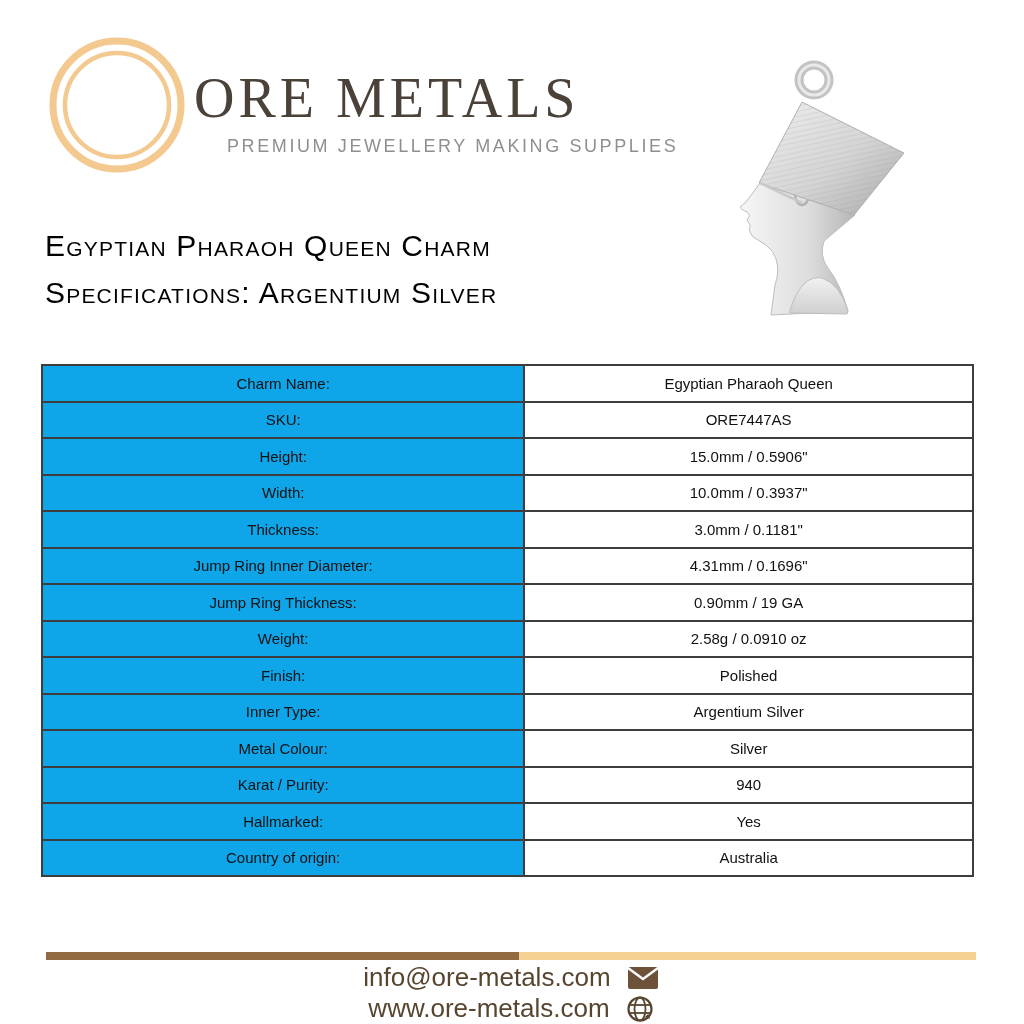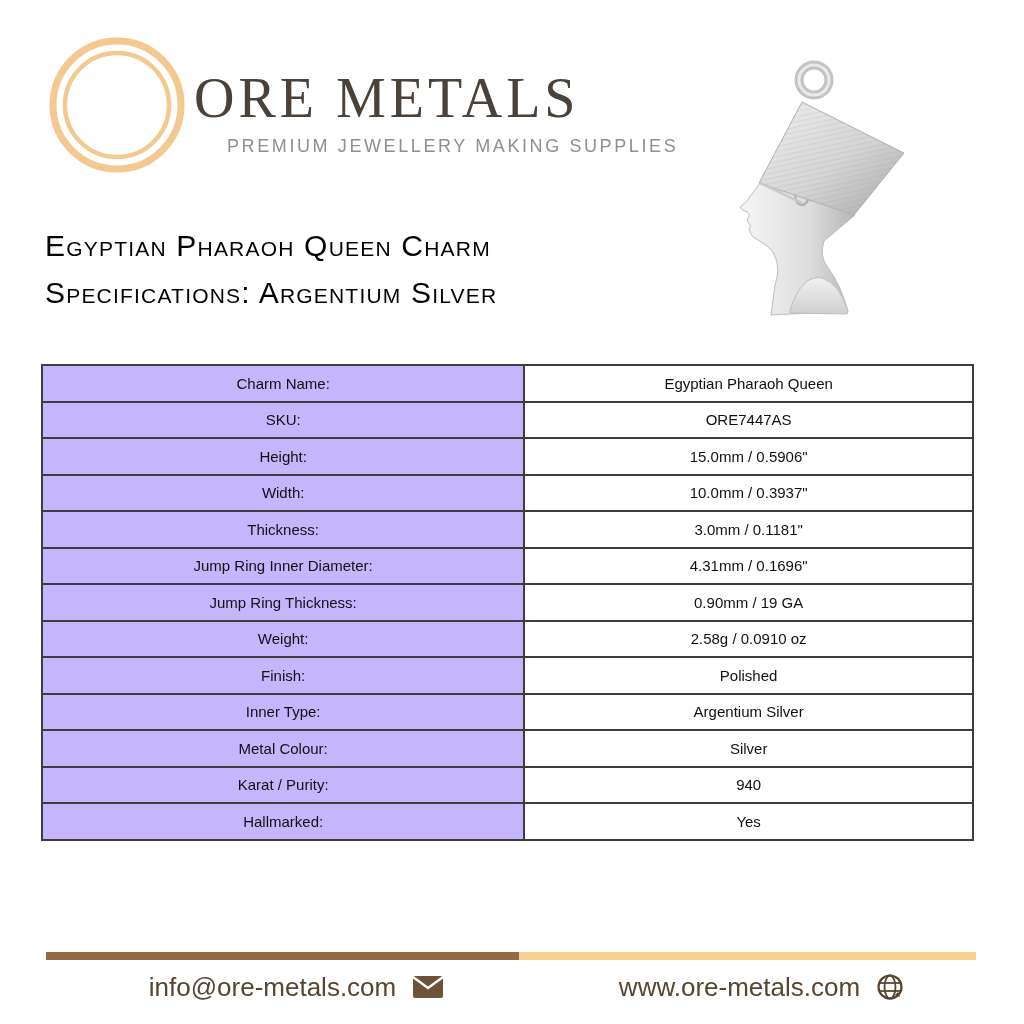--- a/index.html
+++ b/index.html
@@ -26,27 +26,27 @@
   .charm-img{position:absolute;left:738px;top:52px;width:182px;height:272px;}
   
   .spec-table{
     position:absolute;left:41px;top:364px;width:933px;
     border:2px solid #3d3d3d;border-collapse:collapse;table-layout:fixed;
   }
   .spec-table td{
     border:2px solid #3d3d3d;height:34.5px;text-align:center;
     font-size:15px;color:#111;padding:0 6px;
   }
-  .spec-table td.lbl{background:#c4b5fd;width:50.3%;}
+  .spec-table td.lbl{background:#0ea5e9;width:50.3%;}
   .spec-table td.val{background:#ffffff;}
   
   .footer-bar{position:absolute;left:46px;top:952px;width:930px;height:8px;display:flex;}
   .footer-bar .bar-left{width:473px;height:100%;}
   .footer-bar .bar-right{flex:1;height:100%;}
-  .footer-contacts{position:absolute;left:64px;top:962px;width:930px;height:50px;display:flex;}
+  .footer-contacts{position:absolute;left:46px;top:962px;width:930px;height:50px;display:flex;flex-direction:column;}
   .contact{flex:1;display:flex;align-items:center;justify-content:center;gap:16px;
     font-size:26px;color:#57452f;}
   .contact svg{display:block;}
 </style>
 </head>
 <body>
 
 <div>
   <svg class="logo-rings" viewBox="0 0 144 144">
     <circle cx="71" cy="71" r="64" fill="none" stroke="#f3c98f" stroke-width="7"></circle>
@@ -149,20 +149,24 @@
       <td class="val">Silver</td>
       </tr>
     <tr>
       <td class="lbl">Karat / Purity:</td>
       <td class="val">940</td>
       </tr>
     <tr>
       <td class="lbl">Hallmarked:</td>
       <td class="val">Yes</td>
       </tr>
+    <tr>
+      <td class="lbl">Country of origin:</td>
+      <td class="val">Australia</td>
+      </tr>
   </tbody>
 </table>
 
 <div class="footer-bar">
   <div class="bar-left" style="background:#936b43"></div>
   <div class="bar-right" style="background:#f7d093"></div>
 </div>
 
 <div class="footer-contacts">
   <div class="contact">

